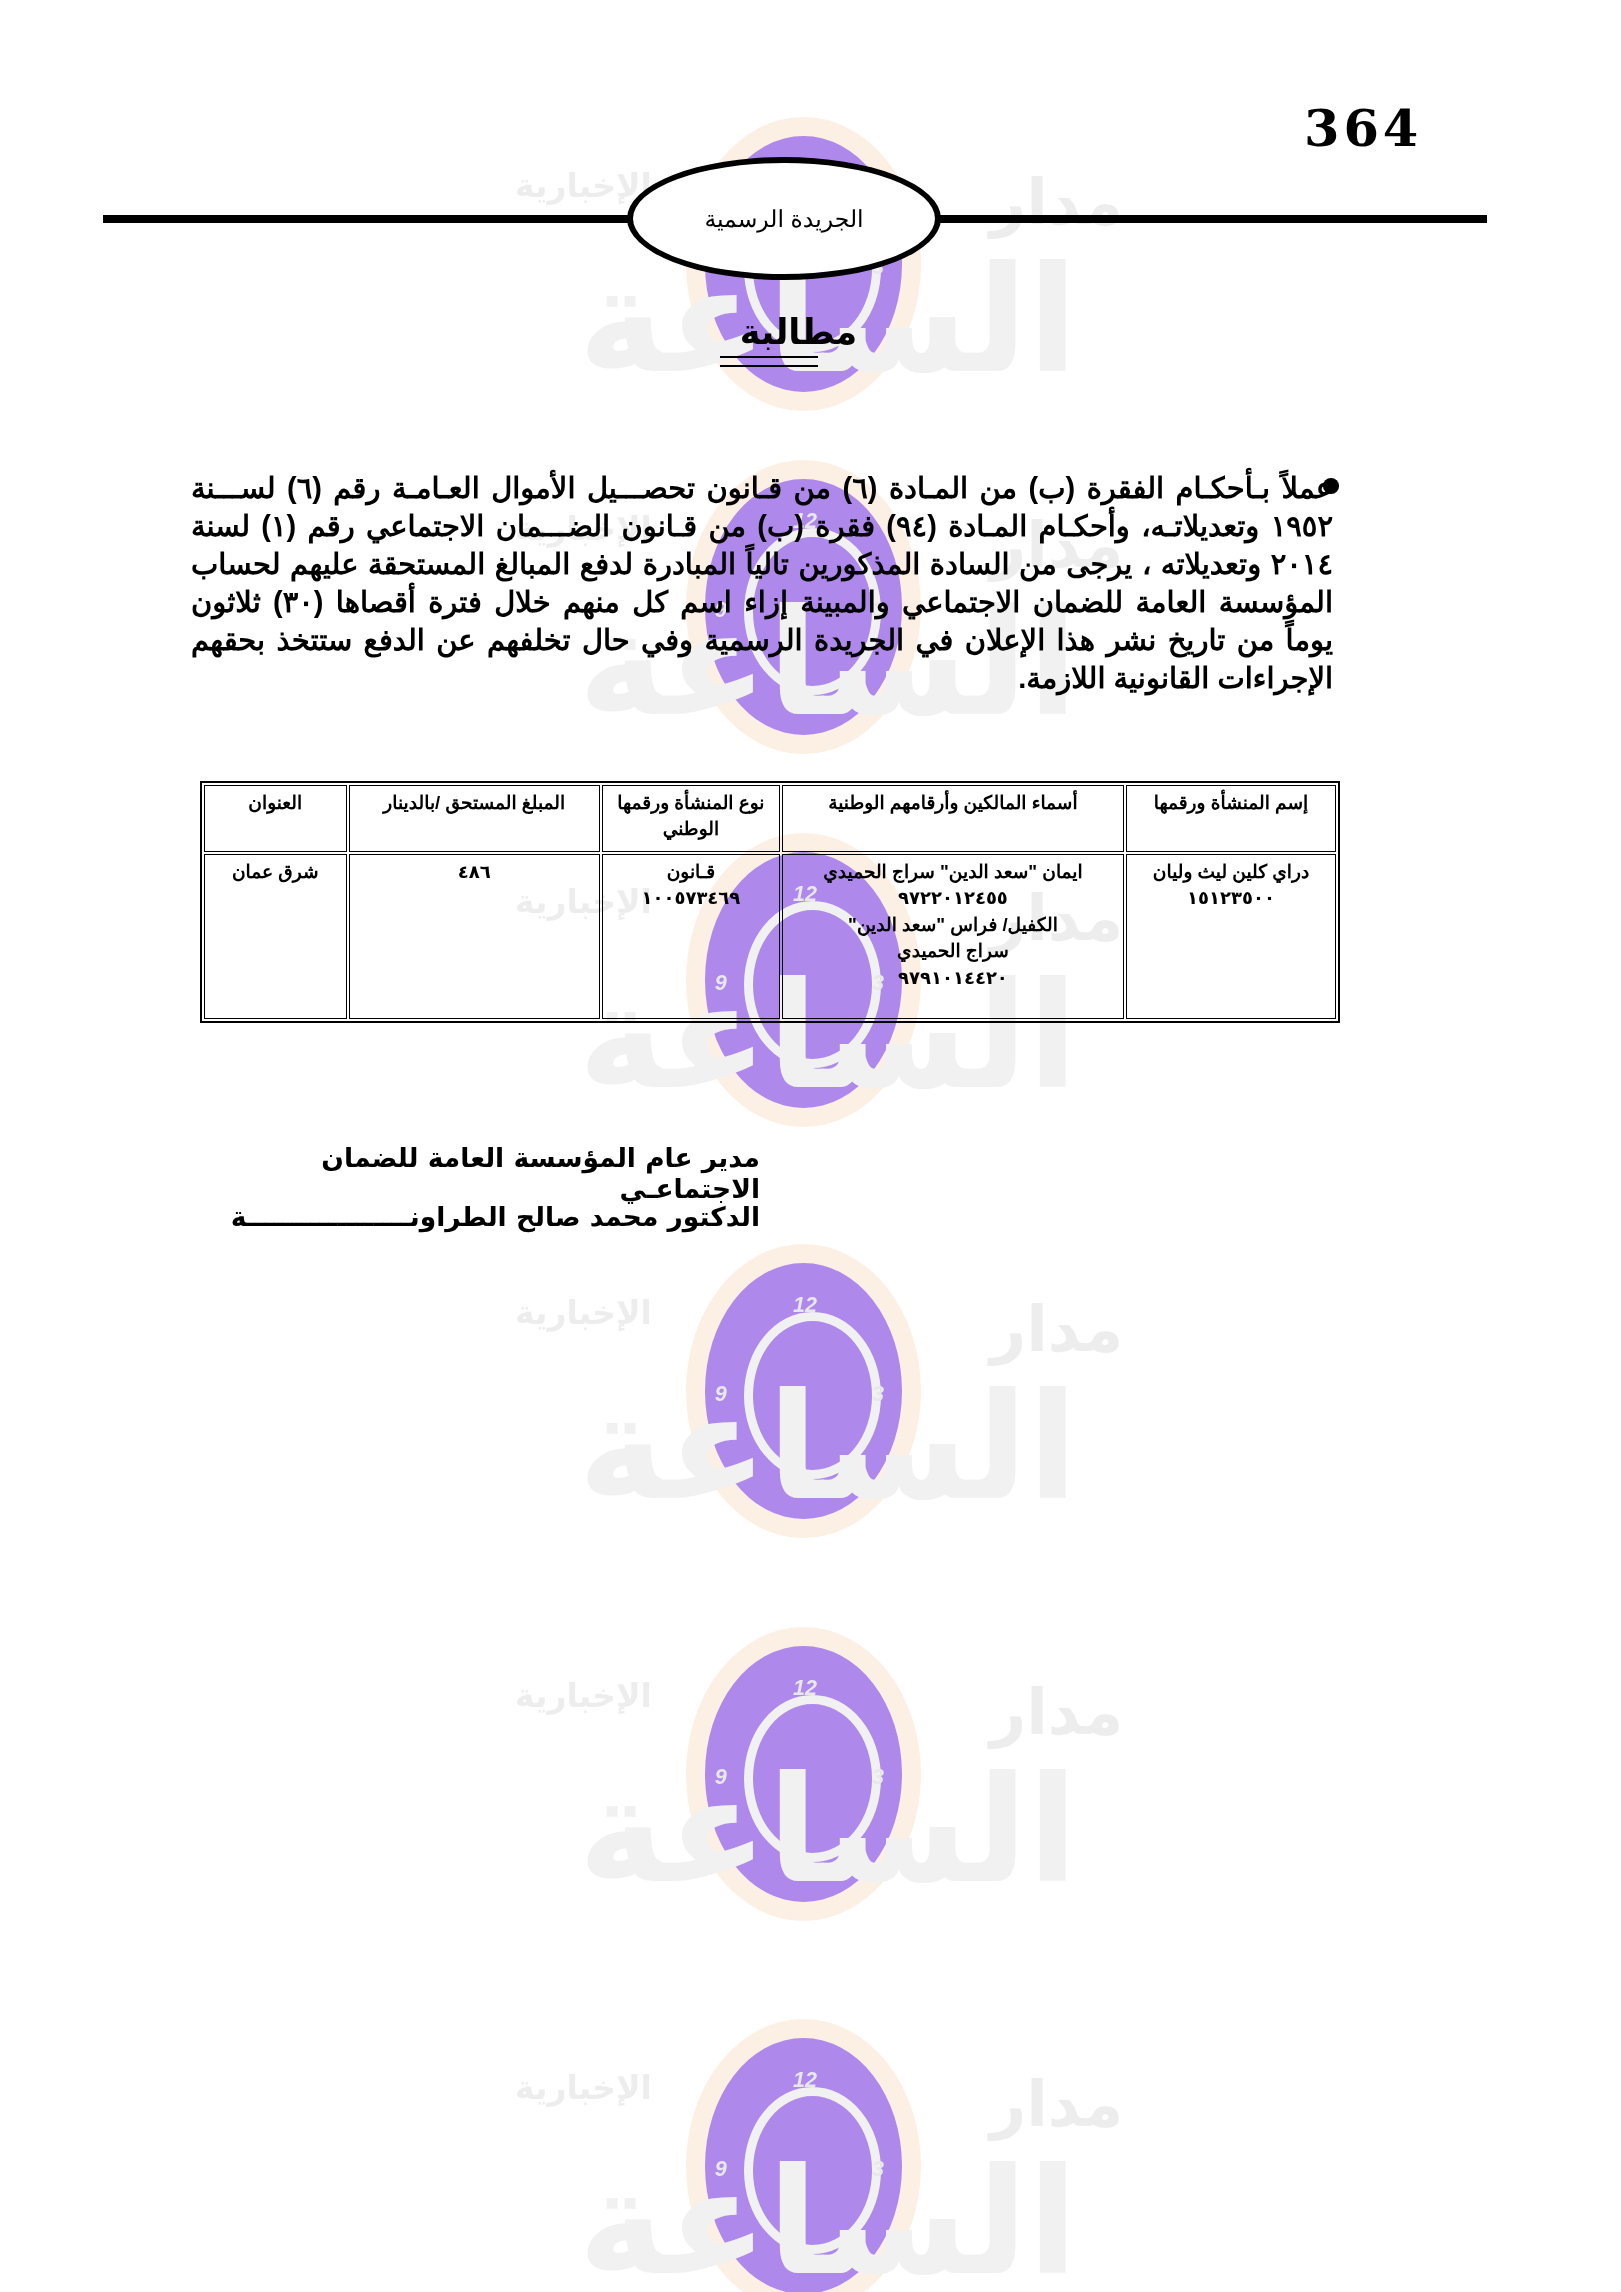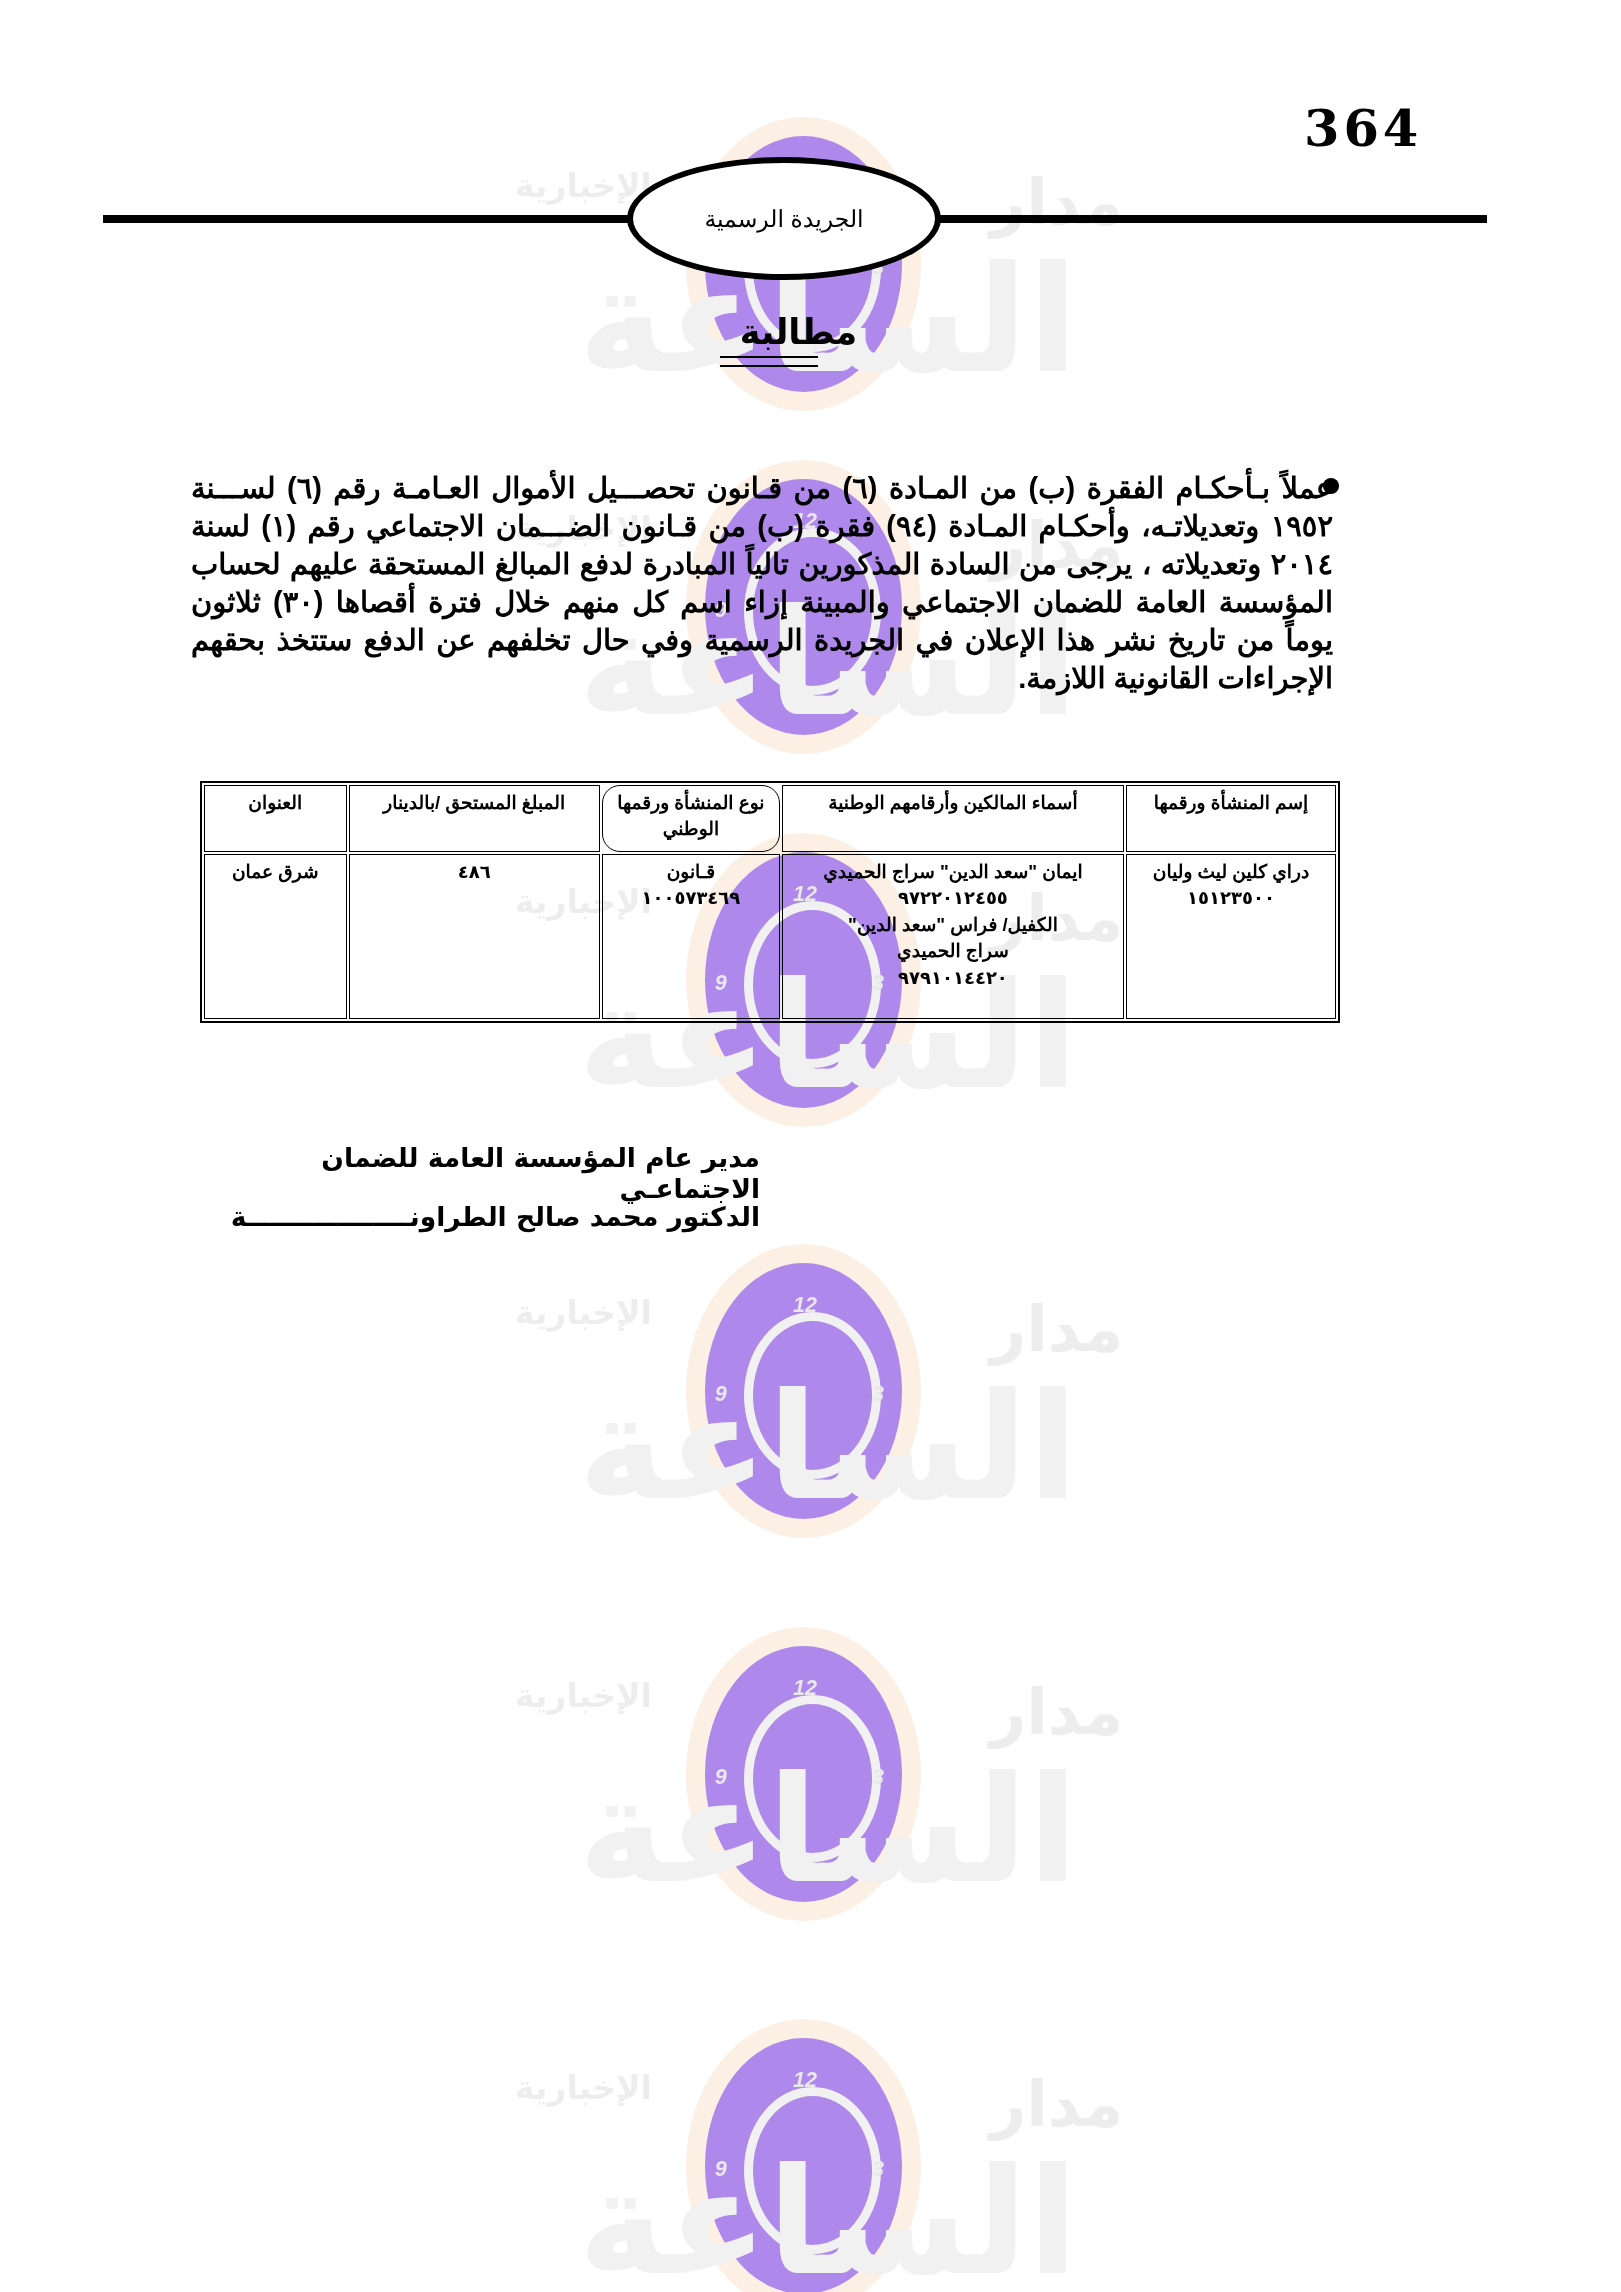--- a/index.html
+++ b/index.html
@@ -289,21 +289,21 @@
 <div class="doc-title-underline" style="top:365px;"></div>
 
 <div class="bullet"></div>
 <div class="body-para">عملاً بـأحكـام الفقرة (ب) من المـادة (٦) من قـانون تحصـــيل الأموال العـامـة رقم (٦) لســـنة ١٩٥٢ وتعديلاتـه، وأحكـام المـادة (٩٤) فقرة (ب) من قـانون الضـــمان الاجتماعي رقم (١) لسنة ٢٠١٤ وتعديلاته ، يرجى من السادة المذكورين تالياً المبادرة لدفع المبالغ المستحقة عليهم لحساب المؤسسة العامة للضمان الاجتماعي والمبينة إزاء اسم كل منهم خلال فترة أقصاها (٣٠) ثلاثون يوماً من تاريخ نشر هذا الإعلان في الجريدة الرسمية وفي حال تخلفهم عن الدفع ستتخذ بحقهم الإجراءات القانونية اللازمة.</div>
 
 <table class="claims-table">
   <thead>
     <tr>
       <th style="width:201px;">إسم المنشأة ورقمها</th>
       <th style="width:338px;">أسماء المالكين وأرقامهم الوطنية</th>
-      <th style="width:167px;border-radius:18px;">نوع المنشأة ورقمها الوطني</th>
+      <th style="width:167px;">نوع المنشأة ورقمها الوطني</th>
       <th style="width:245px;">المبلغ المستحق /بالدينار</th>
       <th style="width:132px;">العنوان</th>
     </tr>
   </thead>
   <tbody>
     <tr>
       <td>
         <span class="cell-line">دراي كلين ليث وليان</span>
         <span class="num-line">١٥١٢٣٥٠٠</span>
       </td>

